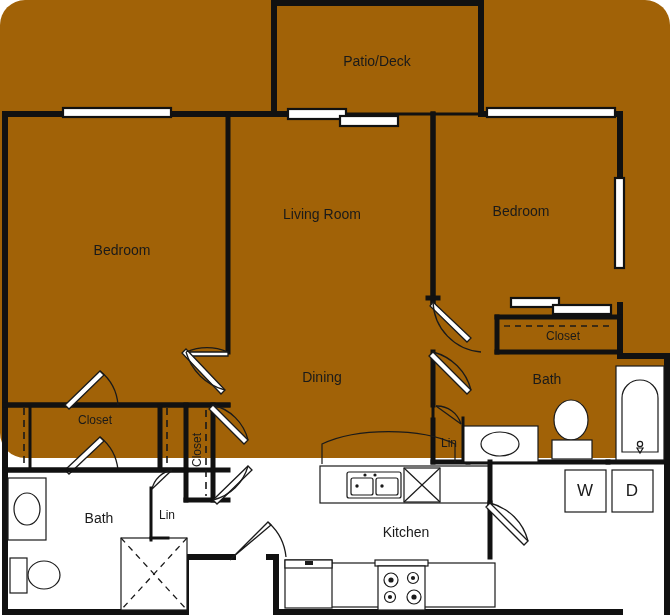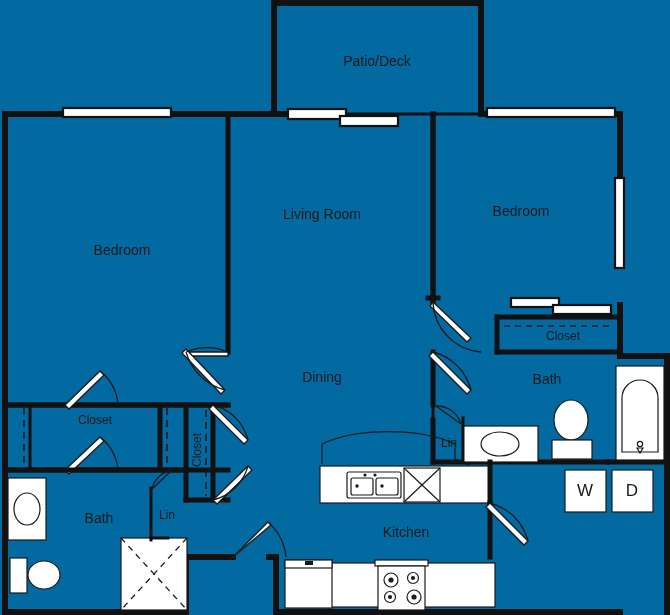--- a/index.html
+++ b/index.html
@@ -9,22 +9,23 @@
   }
   body {
     width: 670px;
     height: 615px;
     font-family: "Liberation Sans", sans-serif;
     overflow: hidden;
   }
   #floorplan-root {
     position: relative;
     width: 670px;
-    height: 615px;
-    background: #0369a1;
+    height: 458px;
+    background: #a16207;
+    border-radius: 25px;
   }
   svg#plan {
     display: block;
     width: 670px;
     height: 615px;
   }
   .room-label {
     font-family: "Liberation Sans", sans-serif;
     font-size: 14px;
     fill: #1a1a1a;

